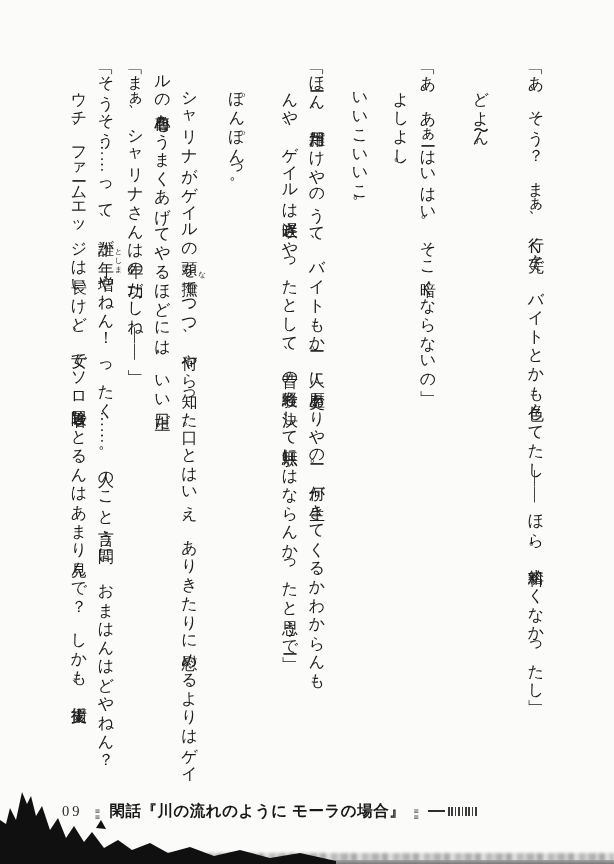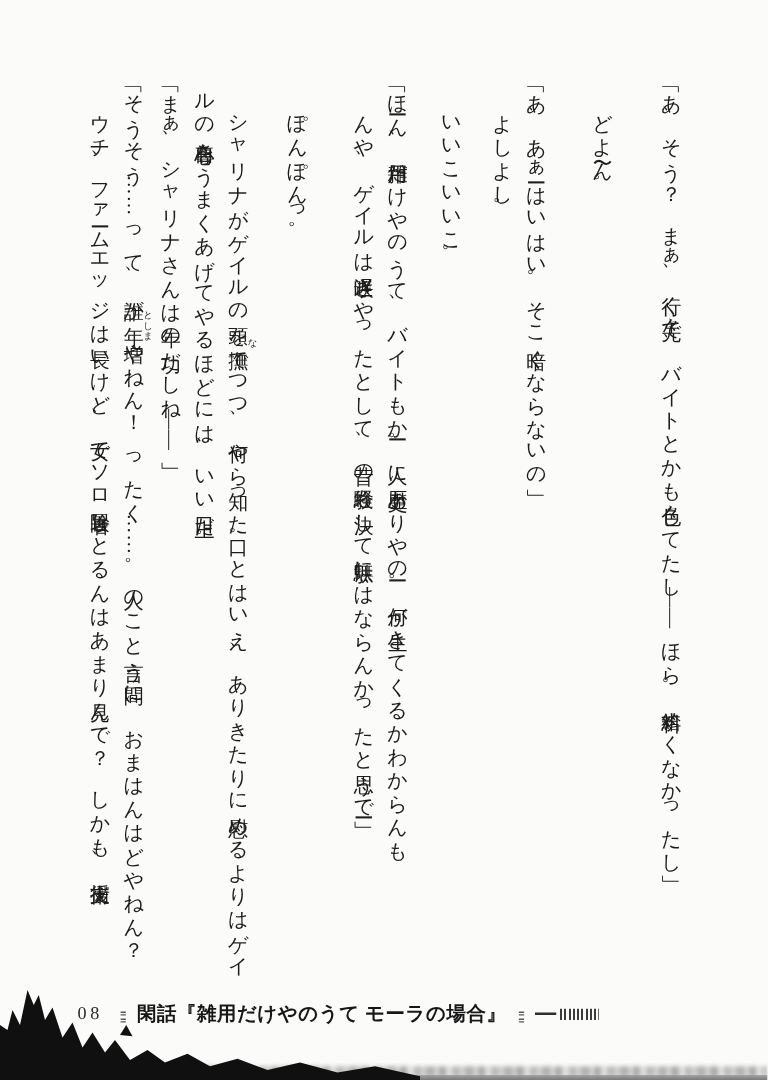--- a/index.html
+++ b/index.html
@@ -94,23 +94,23 @@
       <div class="tline" style="margin-top: 16.5px;">んや、ゲイルは遅咲きやったとして、昔の経験も決して無駄にはならんかったと思うでー」</div>
       <div class="tline" style="margin-right: 26px; margin-top: 16.5px;">ぽんぽんっ。</div>
       <div class="tline" style="margin-right: 18px; margin-top: 16.5px;">シャリナがゲイルの頭を<ruby>撫<rt>な</rt></ruby>でつつ、何やら知った口。とはいえ、ありきたりに慰めるよりはゲイ</div>
       <div class="tline">ルの自尊心をうまくあげてやるほどには、いい口上だ。</div>
       <div class="tline">「まぁ、シャリナさんは年の功だしね――」</div>
       <div class="tline">「そうそう……って、誰が<ruby>年増<rt>としま</rt></ruby>やねん！　ったく……。人のこと言う間に、おまはんはどやねん？</div>
       <div class="tline" style="margin-top: 16.5px;">ウチ、ファームエッジは長いけど、女でソロ冒険者しとるんはあまり見んで？　しかも、支援術</div>
     </div>
 
   <div class="footer">
-    <span class="page-number">08</span>
+    <span class="page-number">09</span>
     <span class="small-marker">〓〓</span>
-    <span class="chapter-title">閑話『雑用だけやのうて モーラの場合』</span>
+    <span class="chapter-title">閑話『川の流れのように モーラの場合』</span>
     <span class="small-marker">〓〓</span>
     <span class="progress-line"></span>
     <span class="progress-ticks"></span>
   </div>
 
   <div class="blur-noise"></div>
   <div class="bottom-bar"></div>
 
   <svg class="silhouette" viewBox="0 0 336 74" preserveAspectRatio="none">
     <polygon fill="#101010" points="0,74 0,30 6,34 10,18 16,30 22,2 27,14 31,6 36,26 42,16 50,40 58,28 66,48 74,36 84,52 92,42 104,58 118,50 132,60 150,53 168,63 190,57 214,66 240,60 270,68 300,63 336,71 336,74"></polygon>

